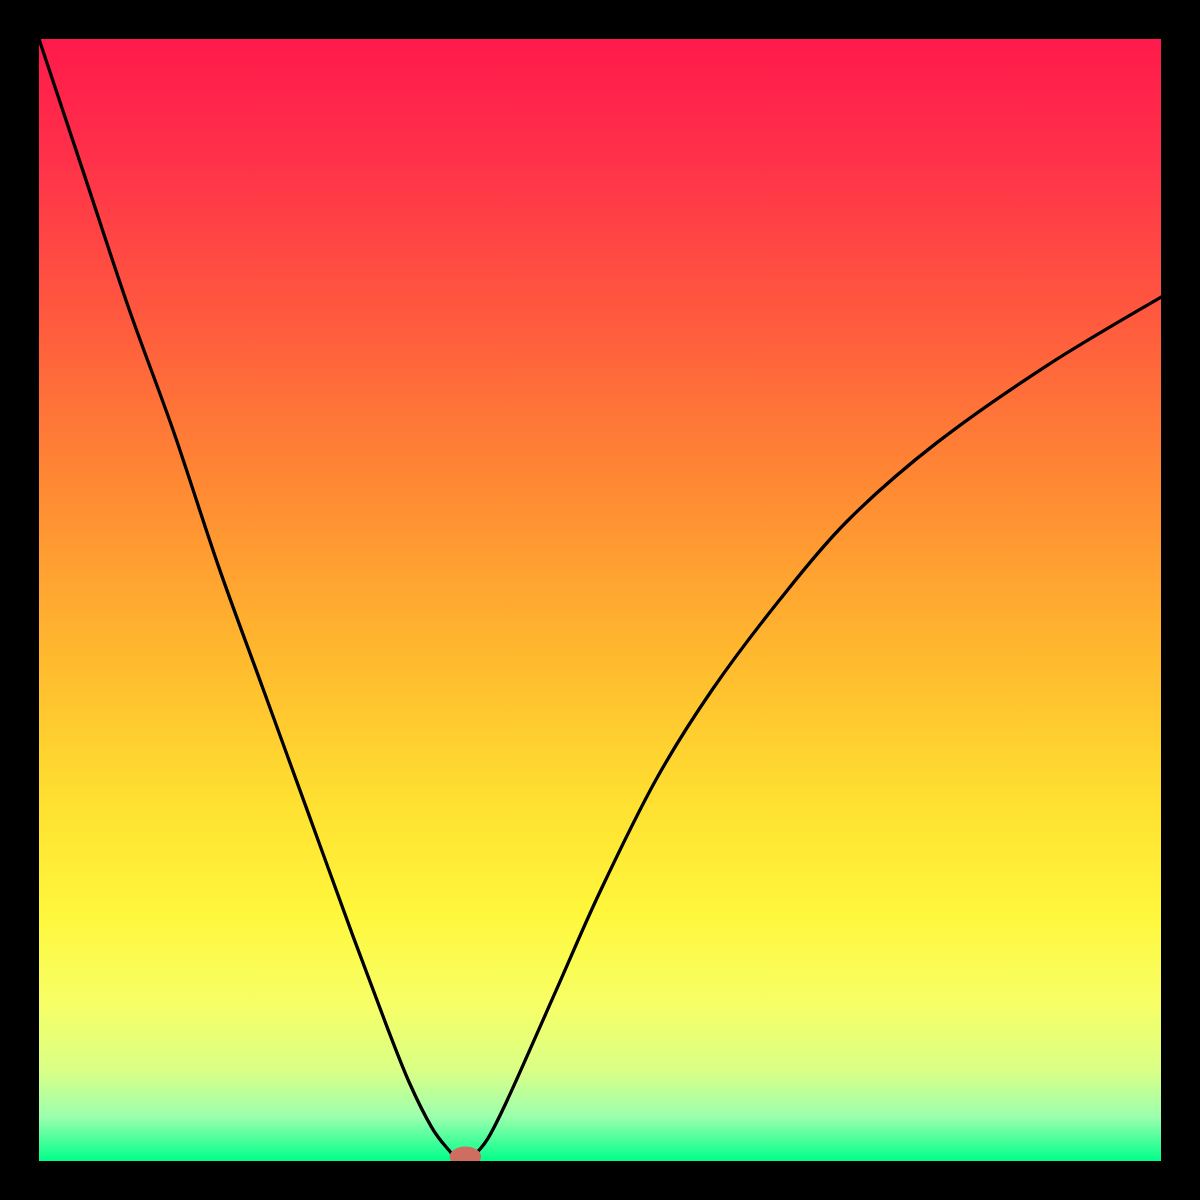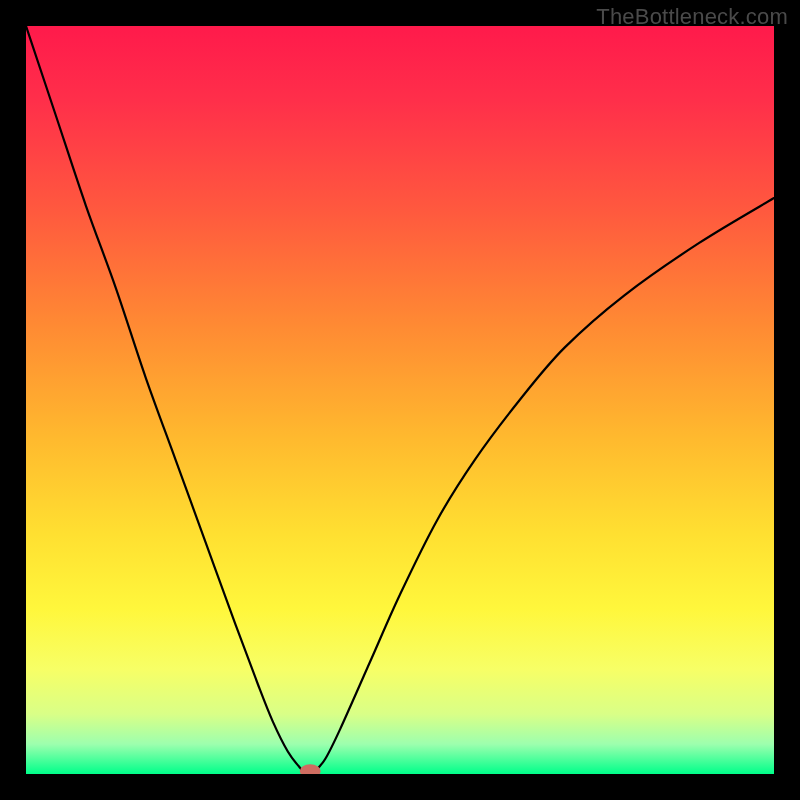--- a/index.html
+++ b/index.html
@@ -50,21 +50,20 @@
   .marker {
     fill: #cf6d61;
     stroke: none;
   }
 </style>
 </head>
 <body>
 
 <div class="frame">
 
-  <div class="watermark">TheBottleneck.com</div>
 
   <div class="plot-wrap">
     <svg class="plot" viewBox="0 0 748 748" preserveAspectRatio="none">
       <defs>
         <linearGradient id="bg-grad" x1="0" y1="0" x2="0" y2="1">
             <stop offset="0.0%" stop-color="#ff1a4b"></stop>
             <stop offset="10.0%" stop-color="#ff2f4a"></stop>
             <stop offset="25.0%" stop-color="#ff5a3e"></stop>
             <stop offset="40.0%" stop-color="#ff8a33"></stop>
             <stop offset="55.0%" stop-color="#ffb92e"></stop>

